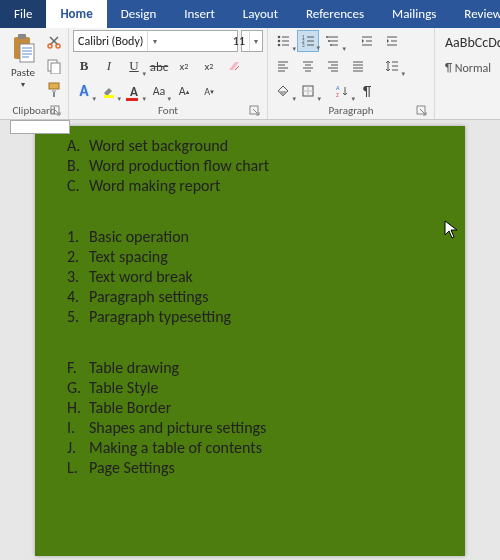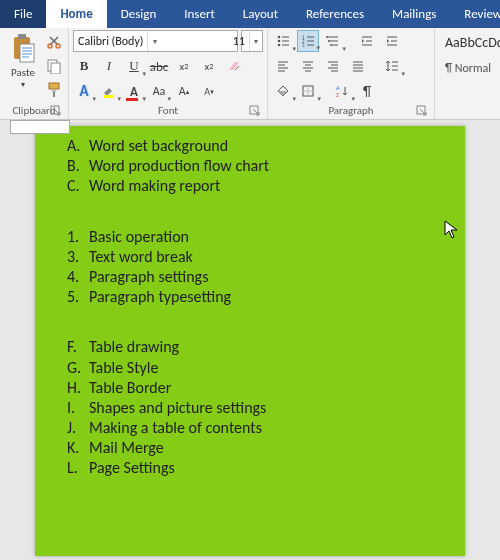--- a/index.html
+++ b/index.html
@@ -48,21 +48,21 @@
   .pbtn.split::after { content:"▾"; font-size:7px; color:#666; position:absolute; right:-2px; bottom:-1px;}
   .pbtn.sel { background:#c9dff0; border:1px solid #7bb1d9; }
 
   
   .styles-col { display:flex; flex-direction:column; padding:4px 6px; }
   .styleprev { font-size:14px; color:#333; font-family:Calibri,sans-serif; }
   .stylename { font-size:12px; color:#555; margin-top:10px;}
 
   
   .workspace { background:#e7e7e7; height:440px; padding-top:6px; display:flex; justify-content:center; position:relative;}
-  .page { background:#84cc16; width:430px; height:430px; box-shadow:0 0 4px rgba(0,0,0,.3); padding:10px 20px 10px 32px; font-family:Calibri,sans-serif;}
+  .page { background:#4d7c0f; width:430px; height:430px; box-shadow:0 0 4px rgba(0,0,0,.3); padding:10px 20px 10px 32px; font-family:Calibri,sans-serif;}
   .ruler-corner { position:absolute; top:0; left:10px; width:60px; height:14px; background:#fff; border:1px solid #aaa;}
   .line { font-size:16px; color:#222; line-height:1.2; margin-bottom:1px; }
   .line .mk { display:inline-block; width:22px; }
   .gap { height:30px; }
 
   .cursor { position:absolute; }
   svg { display:block; }
 </style>
 </head>
 <body>
@@ -306,32 +306,32 @@
   <div class="ruler-corner"></div>
   <div class="page">
 
     <div class="line"><span class="mk">A.</span><span>Word set background</span></div>
     <div class="line"><span class="mk">B.</span><span>Word production flow chart</span></div>
     <div class="line"><span class="mk">C.</span><span>Word making report</span></div>
 
     <div class="gap"></div>
 
     <div class="line"><span class="mk">1.</span><span>Basic operation</span></div>
+    <div class="line"><span class="mk">2.</span><span>Text spacing</span></div>
     <div class="line"><span class="mk">3.</span><span>Text word break</span></div>
     <div class="line"><span class="mk">4.</span><span>Paragraph settings</span></div>
     <div class="line"><span class="mk">5.</span><span>Paragraph typesetting</span></div>
 
     <div class="gap"></div>
 
     <div class="line"><span class="mk">F.</span><span>Table drawing</span></div>
     <div class="line"><span class="mk">G.</span><span>Table Style</span></div>
     <div class="line"><span class="mk">H.</span><span>Table Border</span></div>
     <div class="line"><span class="mk">I.</span><span>Shapes and picture settings</span></div>
     <div class="line"><span class="mk">J.</span><span>Making a table of contents</span></div>
-    <div class="line"><span class="mk">K.</span><span>Mail Merge</span></div>
     <div class="line"><span class="mk">L.</span><span>Page Settings</span></div>
 
   </div>
 
   <div class="cursor" style="left:444px; top:100px;">
     <svg width="16" height="20" viewBox="0 0 16 20">
         <path d="M1 1l0 14 4-4 3 7 2-1-3-7 6 0z" fill="#fff" stroke="#000" stroke-width="1"></path>
       </svg>
   </div>
 </div>

